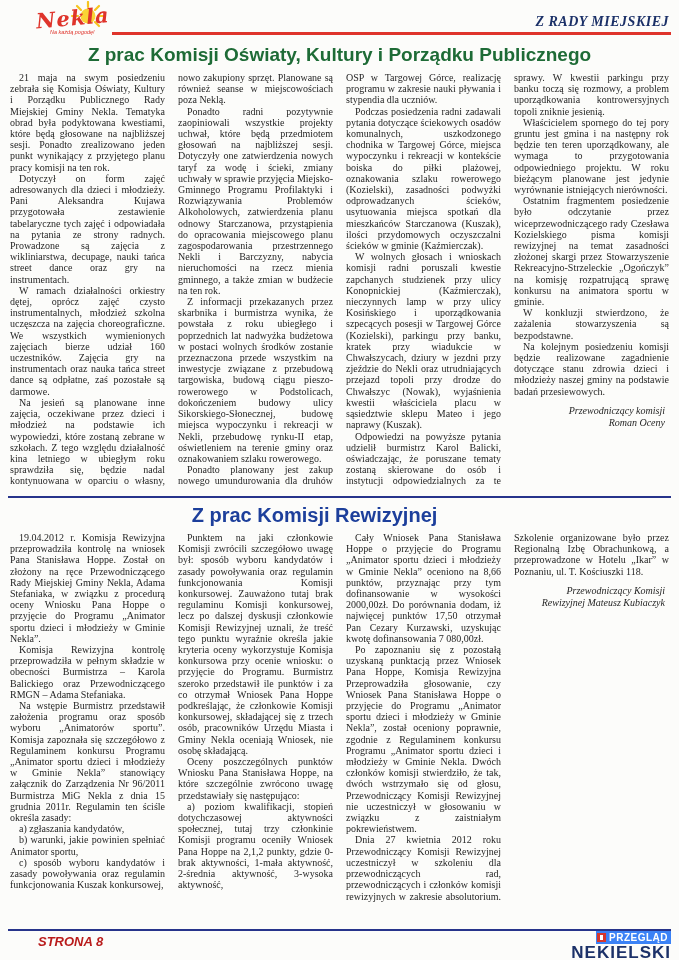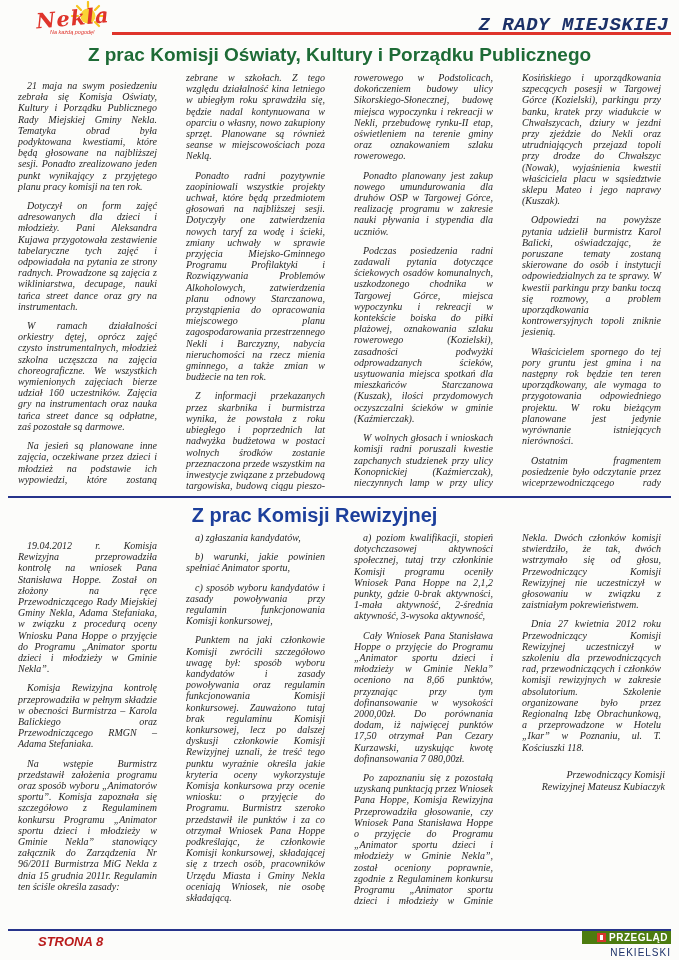--- a/index.html
+++ b/index.html
@@ -13,66 +13,66 @@
   .logo{position:absolute;left:36px;top:8px;width:80px;height:34px;}
   .sun{position:absolute;left:34px;top:-7px;}
   .logo-text{
     position:relative;font-family:"DejaVu Serif",serif;font-style:italic;font-weight:bold;
     font-size:21px;color:#df342b;transform:rotate(-5deg);line-height:20px;letter-spacing:1px;
   }
   .logo-tag{position:relative;font-size:5.5px;color:#df342b;font-family:"Liberation Sans",sans-serif;
     font-style:italic;margin-left:14px;margin-top:1px;}
   .hdr-rule{position:absolute;left:112px;right:8px;top:32px;height:3px;background:#df342b;}
   .section-label{
-    position:absolute;right:10px;top:14px;font-family:Liberation Mono, monospace;
-    font-style:italic;font-weight:bold;font-size:19px;color:#1c3168;letter-spacing:.5px;
+    position:absolute;right:10px;top:14px;font-family:Liberation Serif, serif;
+    font-style:italic;font-weight:bold;font-size:14px;color:#1c3168;letter-spacing:.5px;
   }
   
   .title1{
     position:absolute;top:44px;left:0;width:679px;margin:0;text-align:center;
     font-family:"Liberation Sans",sans-serif;font-weight:bold;font-size:19px;color:#1e6b36;
   }
   .title2{
     position:absolute;top:501px;left:0;width:623px;margin:3px;text-align:center;
     font-family:"Liberation Sans",sans-serif;font-weight:bold;font-size:20px;color:#1d3f9b;
   }
   
   .cols{
     position:absolute;left:10px;width:659px;
     column-count:4;column-gap:13px;column-fill:auto;
     font-size:10px;line-height:11.2px;text-align:justify;overflow:hidden;
   }
   .art1{top:72px;height:424px;}
   .art2{top:532px;height:378px;}
-  .cols p{margin:8px;text-indent:9px;font-style:italic;}
+  .cols p{margin:0;text-indent:9px;}
   .sig{
-    margin-top:16px;padding-right:4px;text-align:right;
+    margin-top:8px;padding-right:4px;text-align:right;
     font-style:italic;font-size:10px;line-height:12.5px;
   }
   
   .divider{position:absolute;top:496px;left:8px;right:8px;height:2px;background:#27348b;}
   .ftr-rule{position:absolute;top:929px;left:8px;right:8px;height:2px;background:#27348b;}
   .page-label{
     position:absolute;left:38px;top:934px;
     font-family:"Liberation Sans",sans-serif;font-weight:bold;font-style:italic;
     font-size:13px;color:#b91c1c;
   }
   .brand{position:absolute;right:8px;top:928px;text-align:right;font-family:"Liberation Sans",sans-serif;}
   .brand-top{
-    display:inline-flex;align-items:center;background:#4d7c0f;color:#ffffff;
-    font-weight:bold;font-size:10px;letter-spacing:.5px;padding:1px 3px 1px 15px;line-height:11px;
+    display:inline-flex;align-items:center;background:#3b82f6;color:#ffffff;
+    font-weight:bold;font-size:10px;letter-spacing:.5px;padding:1px 3px 1px 1px;line-height:11px;
   }
   .brand-icon{
     display:inline-block;width:9px;height:9px;background:#d6362c;margin-right:3px;
     position:relative;
   }
   .brand-icon::after{
     content:"";position:absolute;left:3px;top:2px;width:3px;height:5px;background:#ffffff;
   }
-  .brand-bottom{font-weight:normal;font-size:10px;color:#1c3168;letter-spacing:1px;line-height:13px;}
+  .brand-bottom{font-weight:bold;font-size:17px;color:#1c3168;letter-spacing:1px;line-height:13px;}
 </style>
 </head>
 <body>
 
 <div class="page">
 
   <div class="hdr">
     <div class="logo">
       <svg class="sun" width="36" height="30" viewBox="0 0 36 30">
         <g stroke="#f6c51d" stroke-width="2.2" stroke-linecap="round">
@@ -101,38 +101,40 @@
     <p>Na jesień są planowane inne zajęcia, oczekiwane przez dzieci i młodzież na podstawie ich wypowiedzi, które zostaną zebrane w szkołach. Z tego względu działalność kina letniego w ubiegłym roku sprawdziła się, będzie nadal kontynuowana w oparciu o własny, nowo zakupiony sprzęt. Planowane są również seanse w miejscowościach poza Neklą.</p>
     <p>Ponadto radni pozytywnie zaopiniowali wszystkie projekty uchwał, które będą przedmiotem głosowań na najbliższej sesji. Dotyczyły one zatwierdzenia nowych taryf za wodę i ścieki, zmiany uchwały w sprawie przyjęcia Miejsko-Gminnego Programu Profilaktyki i Rozwiązywania Problemów Alkoholowych, zatwierdzenia planu odnowy Starczanowa, przystąpienia do opracowania miejscowego planu zagospodarowania przestrzennego Nekli i Barczyzny, nabycia nieruchomości na rzecz mienia gminnego, a także zmian w budżecie na ten rok.</p>
     <p>Z informacji przekazanych przez skarbnika i burmistrza wynika, że powstała z roku ubiegłego i poprzednich lat nadwyżka budżetowa w postaci wolnych środków zostanie przeznaczona przede wszystkim na inwestycje związane z przebudową targowiska, budową ciągu pieszo-rowerowego w Podstolicach, dokończeniem budowy ulicy Sikorskiego-Słonecznej, budowę miejsca wypoczynku i rekreacji w Nekli, przebudowę rynku-II etap, oświetleniem na terenie gminy oraz oznakowaniem szlaku rowerowego.</p>
     <p>Ponadto planowany jest zakup nowego umundurowania dla druhów OSP w Targowej Górce, realizację programu w zakresie nauki pływania i stypendia dla uczniów.</p>
     <p>Podczas posiedzenia radni zadawali pytania dotyczące ściekowych osadów komunalnych, uszkodzonego chodnika w Targowej Górce, miejsca wypoczynku i rekreacji w kontekście boiska do piłki plażowej, oznakowania szlaku rowerowego (Kozielski), zasadności podwyżki odprowadzanych ścieków, usytuowania miejsca spotkań dla mieszkańców Starczanowa (Kuszak), ilości przydomowych oczyszczalni ścieków w gminie (Kaźmierczak).</p>
     <p>W wolnych głosach i wnioskach komisji radni poruszali kwestie zapchanych studzienek przy ulicy Konopnickiej (Kaźmierczak), nieczynnych lamp w przy ulicy Kosińskiego i uporządkowania szpecących posesji w Targowej Górce (Kozielski), parkingu przy banku, kratek przy wiadukcie w Chwałszycach, dziury w jezdni przy zjeździe do Nekli oraz utrudniających przejazd topoli przy drodze do Chwałszyc (Nowak), wyjaśnienia kwestii właściciela placu w sąsiedztwie sklepu Mateo i jego naprawy (Kuszak).</p>
     <p>Odpowiedzi na powyższe pytania udzielił burmistrz Karol Balicki, oświadczając, że poruszane tematy zostaną skierowane do osób i instytucji odpowiedzialnych za te sprawy. W kwestii parkingu przy banku toczą się rozmowy, a problem uporządkowania kontrowersyjnych topoli zniknie jesienią.</p>
     <p>Właścicielem spornego do tej pory gruntu jest gmina i na następny rok będzie ten teren uporządkowany, ale wymaga to przygotowania odpowiedniego projektu. W roku bieżącym planowane jest jedynie wyrównanie istniejących nierówności.</p>
     <p>Ostatnim fragmentem posiedzenie było odczytanie przez wiceprzewodniczącego rady Czesława Kozielskiego pisma komisji rewizyjnej na temat zasadności złożonej skargi przez Stowarzyszenie Rekreacyjno-Strzeleckie „Ogończyk” na komisję rozpatrującą sprawę konkursu na animatora sportu w gminie.</p>
     <p>W konkluzji stwierdzono, że zażalenia stowarzyszenia są bezpodstawne.</p>
+    <p>Na kolejnym posiedzeniu komisji będzie realizowane zagadnienie dotyczące stanu zdrowia dzieci i młodzieży naszej gminy na podstawie badań przesiewowych.</p>
     <div class="sig">
       <span>Przewodniczący komisji</span><br>
       <span>Roman Oceny</span>
     </div>
   </section>
 
   <div class="divider"></div>
 
   <h2 class="title2">Z prac Komisji Rewizyjnej</h2>
 
   <section class="cols art2">
     <p>19.04.2012 r. Komisja Rewizyjna przeprowadziła kontrolę na wniosek Pana Stanisława Hoppe. Został on złożony na ręce Przewodniczącego Rady Miejskiej Gminy Nekla, Adama Stefaniaka, w związku z procedurą oceny Wniosku Pana Hoppe o przyjęcie do Programu „Animator sportu dzieci i młodzieży w Gminie Nekla”.</p>
     <p>Komisja Rewizyjna kontrolę przeprowadziła w pełnym składzie w obecności Burmistrza – Karola Balickiego oraz Przewodniczącego RMGN – Adama Stefaniaka.</p>
     <p>Na wstępie Burmistrz przedstawił założenia programu oraz sposób wyboru „Animatorów sportu”. Komisja zapoznała się szczegółowo z Regulaminem konkursu Programu „Animator sportu dzieci i młodzieży w Gminie Nekla” stanowiący załącznik do Zarządzenia Nr 96/2011 Burmistrza MiG Nekla z dnia 15 grudnia 2011r. Regulamin ten ściśle określa zasady:</p>
     <p>a) zgłaszania kandydatów,</p>
     <p>b) warunki, jakie powinien spełniać Animator sportu,</p>
-    <p>c) sposób wyboru kandydatów i zasady powoływania przy regulamin funkcjonowania Komisji konkursowej,</p>
+    <p>c) sposób wyboru kandydatów i zasady powoływania oraz regulamin funkcjonowania Kuszak konkursowej,</p>
     <p>Punktem na jaki członkowie Komisji zwrócili szczegółowo uwagę był: sposób wyboru kandydatów i zasady powoływania oraz regulamin funkcjonowania Komisji konkursowej. Zauważono tutaj brak regulaminu Komisji konkursowej, lecz po dalszej dyskusji członkowie Komisji Rewizyjnej uznali, że treść tego punktu wyraźnie określa jakie kryteria oceny wykorzystuje Komisja konkursowa przy ocenie wniosku: o przyjęcie do Programu. Burmistrz szeroko przedstawił ile punktów i za co otrzymał Wniosek Pana Hoppe podkreślając, że członkowie Komisji konkursowej, składającej się z trzech osób, pracowników Urzędu Miasta i Gminy Nekla oceniają Wniosek, nie osobę składającą.</p>
+    <p>Oceny poszczególnych punktów Wniosku Pana Stanisława Hoppe, na które szczególnie zwrócono uwagę przedstawiały się następująco:</p>
     <p>a) poziom kwalifikacji, stopień dotychczasowej aktywności społecznej, tutaj trzy członkinie Komisji programu oceniły Wniosek Pana Hoppe na 2,1,2 punkty, gdzie 0-brak aktywności, 1-mała aktywność, 2-średnia aktywność, 3-wysoka aktywność,</p>
     <p>Cały Wniosek Pana Stanisława Hoppe o przyjęcie do Programu „Animator sportu dzieci i młodzieży w Gminie Nekla” oceniono na 8,66 punktów, przyznając przy tym dofinansowanie w wysokości 2000,00zł. Do porównania dodam, iż najwięcej punktów 17,50 otrzymał Pan Cezary Kurzawski, uzyskując kwotę dofinansowania 7 080,00zł.</p>
     <p>Po zapoznaniu się z pozostałą uzyskaną punktacją przez Wniosek Pana Hoppe, Komisja Rewizyjna Przeprowadziła głosowanie, czy Wniosek Pana Stanisława Hoppe o przyjęcie do Programu „Animator sportu dzieci i młodzieży w Gminie Nekla”, został oceniony poprawnie, zgodnie z Regulaminem konkursu Programu „Animator sportu dzieci i młodzieży w Gminie Nekla. Dwóch członków komisji stwierdziło, że tak, dwóch wstrzymało się od głosu, Przewodniczący Komisji Rewizyjnej nie uczestniczył w głosowaniu w związku z zaistniałym pokrewieństwem.</p>
     <p>Dnia 27 kwietnia 2012 roku Przewodniczący Komisji Rewizyjnej uczestniczył w szkoleniu dla przewodniczących rad, przewodniczących i członków komisji rewizyjnych w zakresie absolutorium. Szkolenie organizowane było przez Regionalną Izbę Obrachunkową, a przeprowadzone w Hotelu „Ikar” w Poznaniu, ul. T. Kościuszki 118.</p>
     <div class="sig">
       <span>Przewodniczący Komisji</span><br>
       <span>Rewizyjnej Mateusz Kubiaczyk</span>
     </div>
   </section>
 

